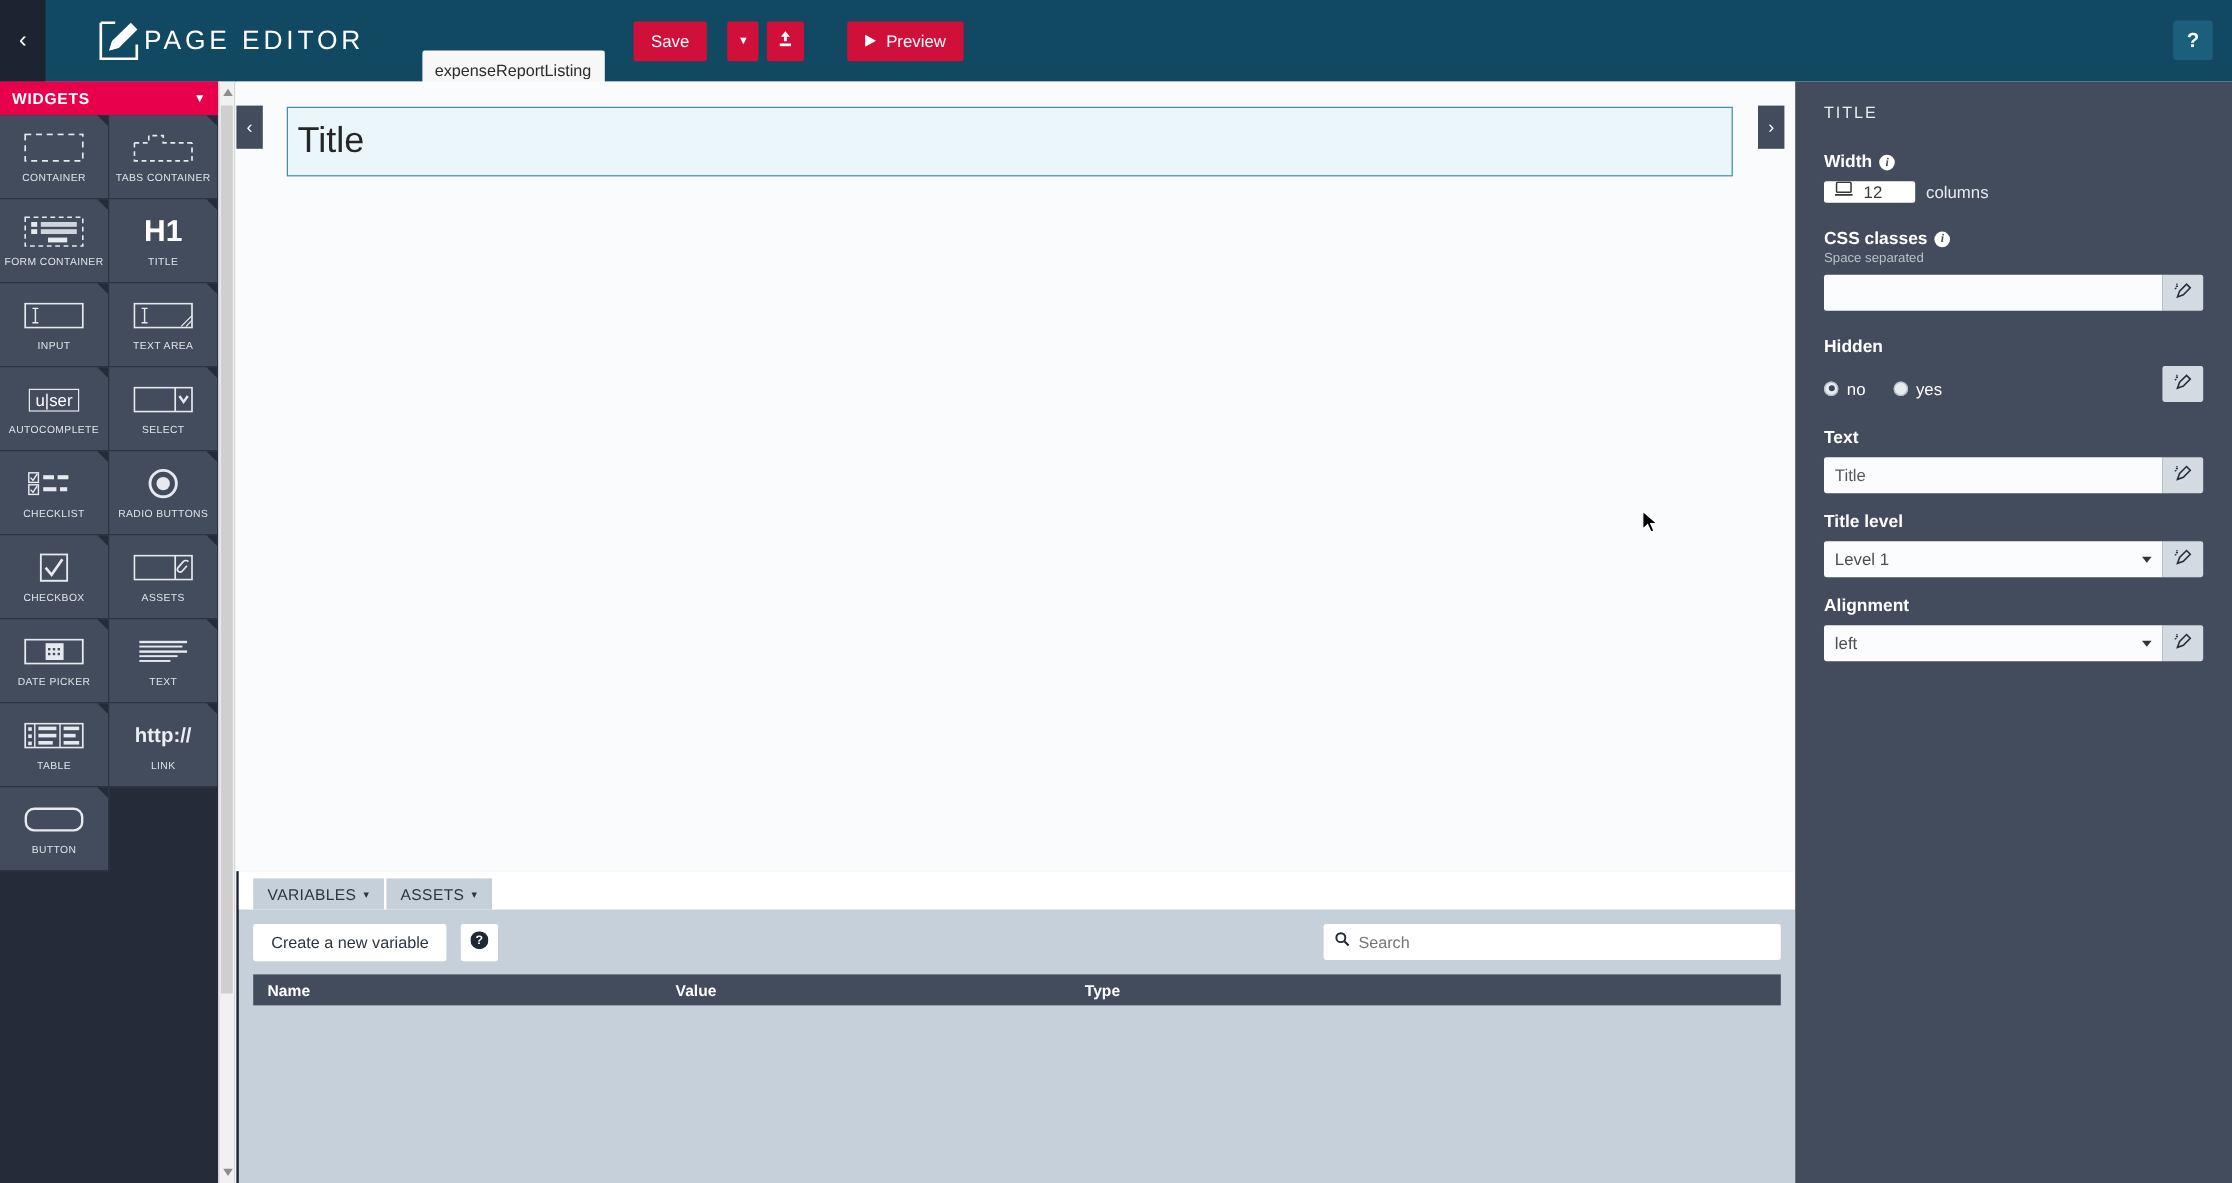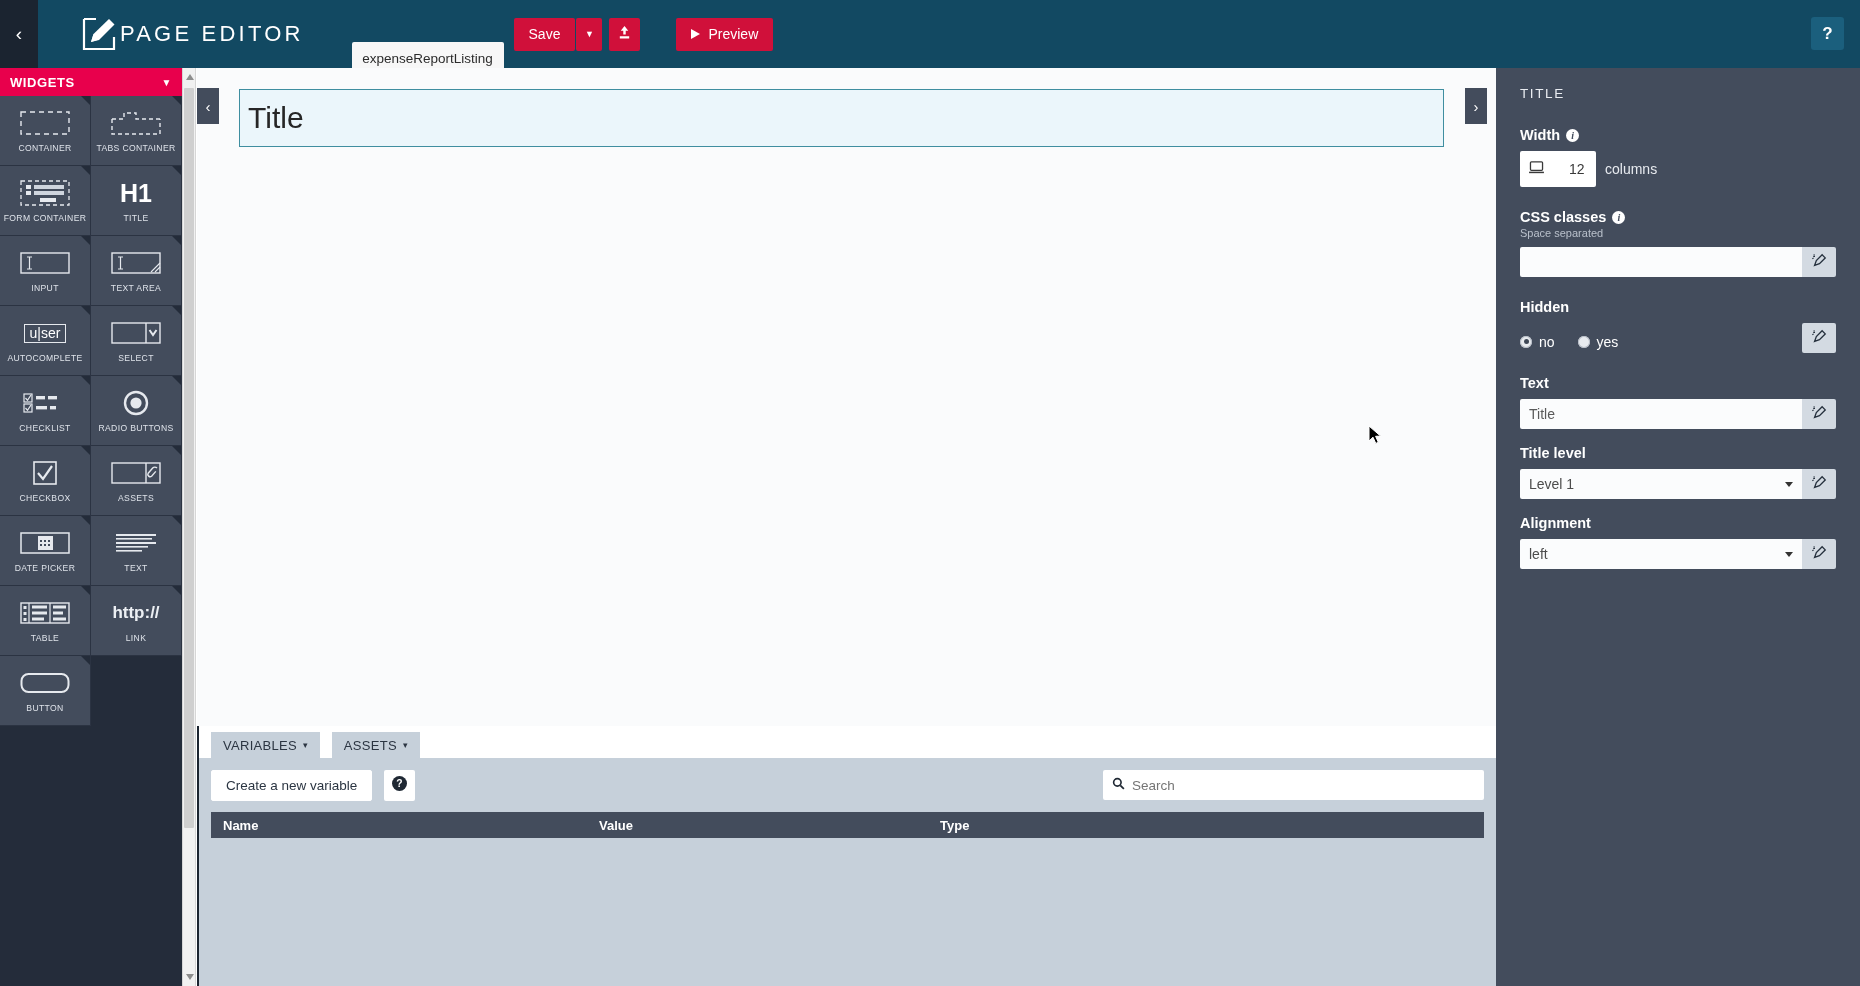--- a/index.html
+++ b/index.html
@@ -38,21 +38,21 @@
     font-size: 13.5px; font-family: "Liberation Sans", sans-serif;
     text-align: center;
     outline: none;
     margin-top: 48px;
   }
   .btn-red {
     background: #d0103a; border: none; color: #ffffff;
     font-family: "Liberation Sans", sans-serif;
     cursor: pointer; border-radius: 2px;
   }
-  .save-group { display: flex; margin-left: 10px; gap: 1px; }
+  .save-group { display: flex; margin-left: 24px; gap: 17px; }
   .save-btn { height: 33px; padding: 0 15px; font-size: 14px; }
   .save-caret {
     height: 33px; width: 26px;
     display: flex; align-items: center; justify-content: center;
     font-size: 9px;
   }
   .upload-btn {
     height: 33px; width: 31px; margin-left: 7px;
     display: flex; align-items: center; justify-content: center;
   }
@@ -184,21 +184,21 @@
 
   
   .bottom-panel {
     position: absolute; left: 197px; top: 726px;
     width: 1299px; height: 260px;
     background: #c6d0da;
     border-left: 2px solid #1b2430;
   }
   .tabstrip {
     height: 32px; background: #ffffff;
-    display: flex; align-items: flex-end; padding-left: 12px; gap: 12px;
+    display: flex; align-items: flex-end; padding-left: 12px; gap: 2px;
   }
   .tab {
     height: 26px; padding: 0 12px;
     background: #c6d0da; color: #2b3542;
     font-size: 13px; letter-spacing: .3px;
     display: flex; align-items: center; gap: 6px;
     cursor: pointer;
   }
   .tab .caret { font-size: 9px; }
   .toolrow {
@@ -227,21 +227,21 @@
     font-family: "Liberation Sans", sans-serif;
     background: transparent;
   }
   .var-table { margin: 0 12px; }
   .var-thead {
     height: 26px; background: #434c5c;
     display: flex; align-items: center;
     color: #ffffff; font-size: 13px; font-weight: bold;
   }
   .var-th-name { width: 352px; padding-left: 12px; }
-  .var-th-value { width: 341px; margin-left: 36px; }
+  .var-th-value { width: 341px; }
   .var-th-type { flex: 1; }
   .var-tbody { height: 130px; background: #c6d0da; }
 
   
   .props {
     position: absolute; left: 1496px; top: 68px;
     width: 364px; height: 918px;
     background: #434c5c;
     padding: 18px 24px 0 24px;
     overflow: hidden;
@@ -257,22 +257,22 @@
   .info-dot {
     width: 13px; height: 13px; border-radius: 50%;
     background: #ffffff; color: #434c5c;
     font-size: 10px; font-weight: bold; font-style: italic;
     display: inline-flex; align-items: center; justify-content: center;
     font-family: "Liberation Serif", serif;
   }
   .prop-sub { color: #b9c0cb; font-size: 11px; margin-top: 2px; }
   .prop-row { display: flex; align-items: center; gap: 9px; margin-top: 8px; }
   .width-field {
-    width: 76px; height: 36px; background: #ffffff; border-radius: 2px;
-    display: flex; align-items: center; gap: 25px; padding-left: 9px;
+    width: 76px; height: 18px; background: #ffffff; border-radius: 2px;
+    display: flex; align-items: center; gap: 9px; padding-left: 9px;
   }
   .width-value {
     font-size: 14px; color: #3a3a3a;
     border: none; outline: none; width: 34px;
     font-family: "Liberation Sans", sans-serif; background: transparent;
   }
   .columns-label { color: #e7eaef; font-size: 14px; }
   .text-input {
     flex: 1; height: 30px; background: #fbfcfd; border: none; border-radius: 2px 0 0 2px;
     padding: 0 9px; font-size: 14px; color: #5a5a5a;

